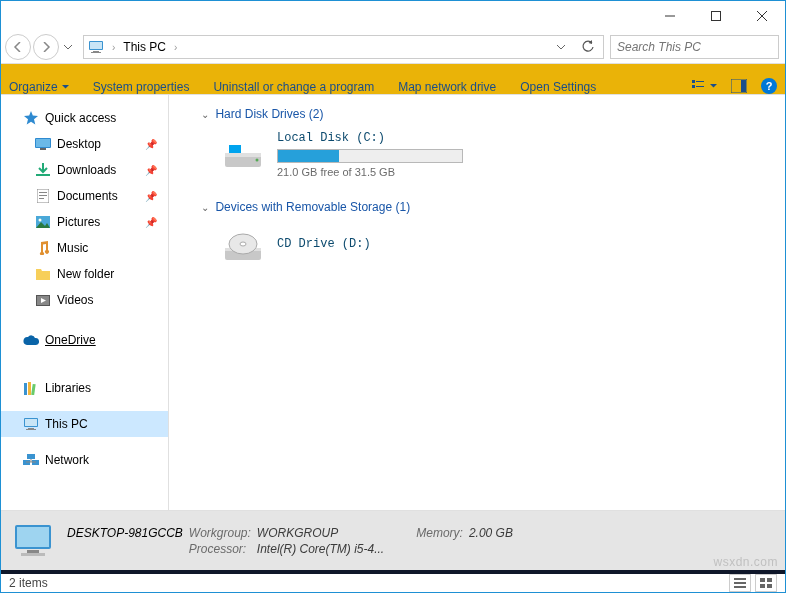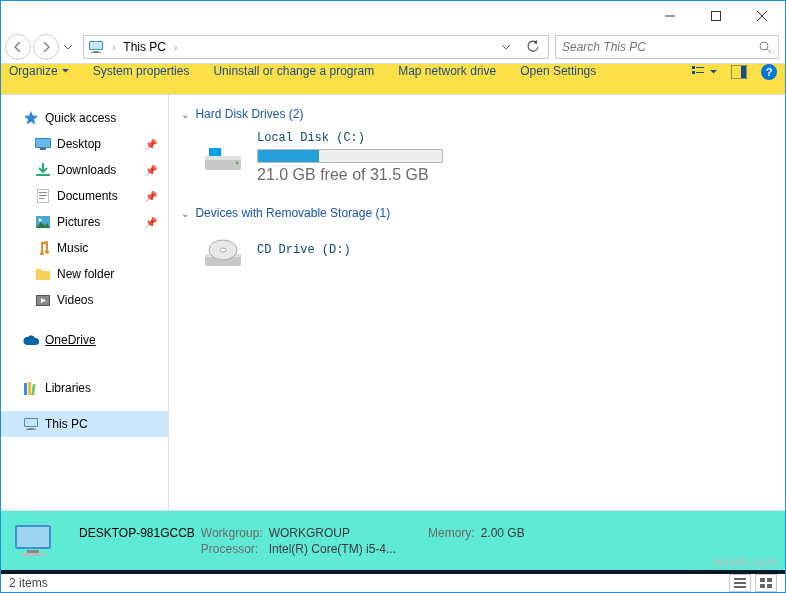--- a/index.html
+++ b/index.html
@@ -14,55 +14,55 @@
 .addrrow { height: 32px; display: flex; align-items: center; gap: 2px; padding: 0 6px 0 4px; }
 .navbtn { width: 26px; height: 26px; border: 1px solid #ccc; border-radius: 50%; display: flex; align-items: center; justify-content: center; color: #888; cursor: default; }
 .navbtn svg { width: 10px; height: 10px; }
 .downbtn { width: 14px; display: flex; align-items: center; justify-content: center; color: #666; }
 .addrbox { flex: 1; height: 24px; border: 1px solid #ccc; display: flex; align-items: center; padding: 0 4px; gap: 6px; margin-left: 6px; }
 .addrbox .chev { color: #999; font-size: 10px; padding: 0 2px; }
 .addrbox .spacer { flex: 1; }
 .addrbox .crumb { color: #000; }
 .addrbox .dd { color: #666; width: 18px; text-align: center; }
 .addrbox .refresh { color: #666; width: 18px; text-align: center; }
-.searchbox { width: 224px; height: 24px; border: 1px solid #ccc; display: flex; align-items: center; padding: 0 6px; color: #888; gap: 6px; margin-left: 4px; }
+.searchbox { width: 169px; height: 24px; border: 1px solid #ccc; display: flex; align-items: center; padding: 0 6px; color: #888; gap: 6px; margin-left: 4px; }
 .searchbox input { border: none; outline: none; flex: 1; font-style: italic; color: #888; }
 
 
-.toolbar { height: 32px; background: #fde047; border-top: 1px solid #e0e0e0; border-bottom: 1px solid #e0e0e0; display: flex; align-items: flex-start; padding: 0 8px; gap: 24px; }
+.toolbar { height: 32px; background: #eab308; border-top: 1px solid #e0e0e0; border-bottom: 1px solid #e0e0e0; display: flex; align-items: flex-end; padding: 0 8px; gap: 24px; }
 .toolbar .item { color: #1a4e8a; cursor: pointer; display: flex; align-items: center; gap: 4px; }
 .toolbar .right { margin-left: auto; display: flex; align-items: center; gap: 14px; }
 .toolbar .right .ico { color: #1a4e8a; cursor: pointer; display: flex; align-items: center; gap: 2px; }
 .toolbar .help { width: 16px; height: 16px; border-radius: 50%; background: #0078d7; color: #fff; display: flex; align-items: center; justify-content: center; font-weight: bold; font-size: 11px; }
 
 
-.main { flex: 1; display: flex; min-height: 0; }
+.main { flex: 1; display: flex; min-height: 0; gap: 20px; }
 .nav { width: 168px; border-right: 1px solid #e0e0e0; padding: 6px 0; overflow-y: auto; }
 .content { flex: 1; padding: 8px 4px; }
 
 .navitem { height: 26px; display: flex; align-items: center; padding-left: 22px; gap: 6px; cursor: pointer; }
 .navitem.selected { background: #cce8ff; }
 .navitem .ico { width: 16px; height: 16px; display: flex; align-items: center; justify-content: center; }
 .navitem.top { font-weight: 400; margin-top: 4px; }
 .navitem.sub { padding-left: 34px; }
 .pin { margin-left: auto; margin-right: 10px; color: #5a7fa0; font-size: 10px; }
 
 .section-hdr { display: flex; align-items: center; gap: 6px; color: #1956a8; font-size: 13px; padding: 4px 8px; cursor: pointer; }
 .section-hdr .caret { font-size: 10px; color: #666; }
 .section-body { padding: 6px 0 18px 28px; }
 
 .drive { display: flex; gap: 12px; align-items: center; }
 .drive-ico { width: 44px; height: 44px; display: flex; align-items: center; justify-content: center; }
 .drive-info .name { color: #0c4a6e; margin-bottom: 4px; font-family: Liberation Mono, monospace; }
 .drive-info .bar { width: 186px; height: 14px; border: 1px solid #b8b8b8; background: #eee; position: relative; }
 .drive-info .bar .fill { height: 100%; background: #26a0da; }
-.drive-info .free { color: #6b6b6b; font-size: 16px; margin-top: 3px; }
-
-
-.details { height: 60px; border-top: 1px solid #e0e0e0; background: #5eead4; display: flex; align-items: center; padding: 6px 10px; gap: 24px; }
+.drive-info .free { color: #6b6b6b; font-size: 11px; margin-top: 3px; }
+
+
+.details { height: 60px; border-top: 1px solid #e0e0e0; background: #e5e5e5; display: flex; align-items: center; padding: 6px 10px; gap: 12px; font-style: italic; }
 .details .pcico { width: 44px; height: 44px; }
 .details .grid { display: grid; grid-template-columns: auto auto auto 20px auto auto; column-gap: 6px; row-gap: 2px; align-items: center; font-size: 11px; }
 .details .lbl { color: #6a6a6a; text-align: left; }
 .details .val { color: #3b3b3b; }
 .details .name { color: #000; font-size: 12px; }
 
 
 .status { height: 22px; border-top: 4px solid #0f172a; display: flex; align-items: center; padding: 0 8px; font-size: 11px; color: #444; }
 .status .right { margin-left: auto; display: flex; gap: 4px; }
 .status .vbtn { width: 22px; height: 18px; border: 1px solid #ccc; display: flex; align-items: center; justify-content: center; font-size: 10px; color: #666; }
@@ -279,20 +279,32 @@
     <div class="navitem top selected" style="margin-top:10px;">
       <span class="ico">
           <svg width="16" height="14" viewBox="0 0 16 14">
             <rect x="1" y="1" width="14" height="9" rx="1" fill="#3a93d0"></rect>
             <rect x="2" y="2" width="12" height="7" fill="#c9e5f6"></rect>
             <rect x="5" y="11" width="6" height="1" fill="#888"></rect>
             <rect x="3" y="12" width="10" height="1" fill="#888"></rect>
           </svg>
         </span>
       <span>This PC</span>
+    </div>
+    <div class="navitem top" style="margin-top:10px;">
+      <span class="ico">
+          <svg width="16" height="13" viewBox="0 0 16 13">
+            <rect x="0" y="6" width="7" height="5" fill="#3a93d0"></rect>
+            <rect x="9" y="6" width="7" height="5" fill="#3a93d0"></rect>
+            <rect x="4" y="0" width="8" height="5" fill="#3a93d0"></rect>
+            <line x1="8" y1="5" x2="8" y2="8" stroke="#888"></line>
+            <line x1="3" y1="8" x2="13" y2="8" stroke="#888"></line>
+          </svg>
+        </span>
+      <span>Network</span>
     </div>
   </div>
 
   <div class="content">
     <div class="section-hdr">
       <span class="caret">⌄</span>
       <span>Hard Disk Drives (2)</span>
     </div>
     <div class="section-body">
       <div class="drive">

